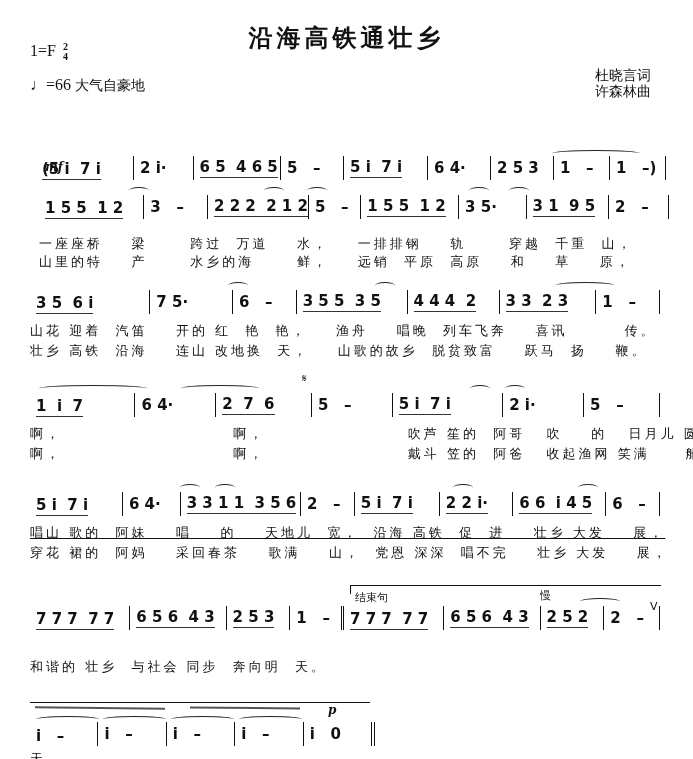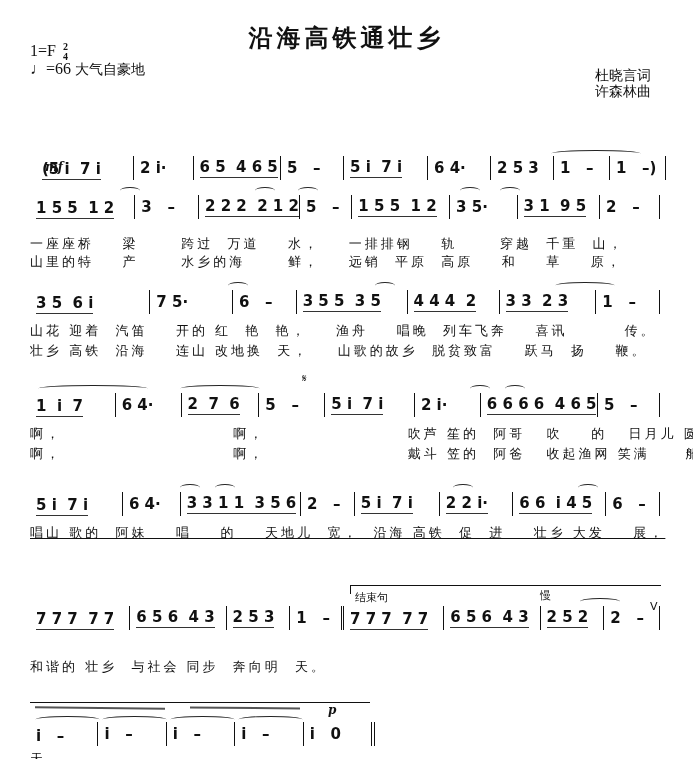--- a/index.html
+++ b/index.html
@@ -3,21 +3,21 @@
 <meta charset="utf-8">
 <style>
   html, body { margin:0; padding:0; background:#ffffff; }
   body { width:693px; height:759px; position:relative; overflow:hidden;
          font-family:"Liberation Sans", "DejaVu Sans", sans-serif; color:#111; }
   .abs { position:absolute; }
   .title { left:0; width:693px; top:22px; text-align:center; font-size:24px; font-weight:bold;
            letter-spacing:4px; font-family:"DejaVu Serif", serif; }
   .key { left:30px; top:42px; font-size:16px; font-family:"Liberation Serif", serif; }
   .key .frac { display:inline-block; vertical-align:middle; font-size:10px; line-height:10px; text-align:center; margin-left:3px; font-weight:bold; }
-  .tempo { left:30px; top:60px; font-size:16px; font-family:"Liberation Serif", serif;text-align:center; }
+  .tempo { left:30px; top:76px; font-size:16px; font-family:"Liberation Serif", serif;text-align:center; }
   .tempo .style { font-family:"DejaVu Sans", sans-serif; font-size:14px; margin-left:4px; }
   .credits { right:42px; top:67px; font-size:14px; line-height:16px; text-align:left; font-family:"DejaVu Sans", sans-serif; }
   .dyn { font-family:"DejaVu Serif", serif; font-style:italic; font-weight:bold; font-size:12px; }
   .row { position:absolute; left:30px; width:640px; height:30px; }
   .notes { position:absolute; top:0; left:0; width:100%; height:24px; display:flex; align-items:flex-end;
            font-weight:bold; font-size:15px; font-family:"DejaVu Sans", sans-serif; letter-spacing:0; }
   .measure { position:relative; flex:1 1 0; height:24px; display:flex; align-items:flex-end; padding-left:6px; white-space:pre; }
   .measure.bar { border-left:1.5px solid #111;align-items:center; }
   .measure .txt { padding-bottom:1px; border-bottom:1px solid #333; line-height:18px; }
   .measure .txt.plain { border-bottom:none; }
@@ -56,21 +56,21 @@
     <div class="measure bar" style="flex:0.8"><span class="txt plain">5   –</span></div>
     <div class="measure bar" style="flex:1.1"><span class="txt">5 i  7 i</span></div>
     <div class="measure bar" style="flex:0.8"><span class="txt plain">6 4·</span></div>
     <div class="measure bar" style="flex:0.8"><span class="txt plain">2 5 3</span></div>
     <div class="measure bar" style="flex:0.7"><span class="txt plain">1   –</span></div>
     <div class="measure bar" style="flex:0.7;border-right:1.5px solid #111;"><span class="txt plain">1   –)</span></div>
   </div>
   <div class="slur" style="left:515px;top:-6px;width:90px;"></div>
 </div>
 
-<div class="row" style="top:195px;left:30px;width:630px;">
+<div class="row" style="top:195px;left:39px;width:630px;">
   <div class="notes">
     <div class="measure" style="flex:1.3"><span class="txt">1 5 5  1 2</span></div>
     <div class="measure bar" style="flex:0.75"><span class="txt plain">3   –</span></div>
     <div class="measure bar" style="flex:1.15"><span class="txt">2 2 2  2 1 2</span></div>
     <div class="measure bar" style="flex:0.6"><span class="txt plain">5   –</span></div>
     <div class="measure bar" style="flex:1.2"><span class="txt">1 5 5  1 2</span></div>
     <div class="measure bar" style="flex:0.8"><span class="txt plain">3 5·</span></div>
     <div class="measure bar" style="flex:1.0"><span class="txt">3 1  9 5</span></div>
     <div class="measure bar" style="flex:0.7;border-right:1.5px solid #111;"><span class="txt plain">2   –</span></div>
   </div>
@@ -102,21 +102,20 @@
 
 <div class="abs segno" style="left:302px;top:372px;">𝄋</div>
 <div class="row" style="top:393px;left:30px;width:630px;">
   <div class="notes">
     <div class="measure" style="flex:1.0"><span class="txt">1  i  7</span></div>
     <div class="measure bar" style="flex:0.75"><span class="txt plain">6 4·</span></div>
     <div class="measure bar" style="flex:0.9"><span class="txt">2  7  6</span></div>
     <div class="measure bar" style="flex:0.75"><span class="txt plain">5   –</span></div>
     <div class="measure bar" style="flex:1.05"><span class="txt">5 i  7 i</span></div>
     <div class="measure bar" style="flex:0.75"><span class="txt plain">2 i·</span></div>
-    <div class="measure bar" style="flex:1.4"><span class="txt">6 6 6 6  4 6 5</span></div>
     <div class="measure bar" style="flex:0.7;border-right:1.5px solid #111;"><span class="txt plain">5   –</span></div>
   </div>
   <div class="slur" style="left:8px;top:-8px;width:110px;"></div>
   <div class="slur" style="left:150px;top:-8px;width:80px;"></div>
   <div class="slur" style="left:440px;top:-8px;width:20px;"></div>
   <div class="slur" style="left:475px;top:-8px;width:20px;"></div>
   <div class="lyrics" style="top:32px;">啊，                        啊，                    吹芦 笙的  阿哥   吹    的   日月儿 圆，</div>
   <div class="lyrics" style="top:52px;">啊，                        啊，                    戴斗 笠的  阿爸   收起渔网 笑满     船，</div>
 </div>
 
@@ -129,20 +128,21 @@
     <div class="measure bar" style="flex:1.0"><span class="txt">5 i  7 i</span></div>
     <div class="measure bar" style="flex:0.85"><span class="txt">2 2 i·</span></div>
     <div class="measure bar" style="flex:1.1"><span class="txt">6 6  i 4 5</span></div>
     <div class="measure bar" style="flex:0.6;border-right:1.5px solid #111;"><span class="txt plain">6   –</span></div>
   </div>
   <div class="slur" style="left:150px;top:-8px;width:20px;"></div>
   <div class="slur" style="left:185px;top:-8px;width:20px;"></div>
   <div class="slur" style="left:423px;top:-8px;width:20px;"></div>
   <div class="slur" style="left:548px;top:-8px;width:20px;"></div>
   <div class="lyrics" style="top:32px;text-decoration:underline;">唱山 歌的  阿妹    唱    的    天地儿  宽，  沿海 高铁  促  进    壮乡 大发    展，</div>
+  <div class="lyrics" style="top:52px;">穿花 裙的  阿妈    采回春茶    歌满    山，  党恩 深深  唱不完    壮乡 大发    展，</div>
 </div>
 
 <div class="bracket" style="left:350px;top:585px;width:310px;"></div>
 <div class="abs small" style="left:355px;top:590px;">结束句</div>
 <div class="abs small" style="left:540px;top:588px;">慢</div>
 <div class="abs small" style="left:650px;top:600px;">V</div>
 <div class="row" style="top:606px;left:30px;width:630px;">
   <div class="notes">
     <div class="measure" style="flex:1.15"><span class="txt">7 7 7  7 7</span></div>
     <div class="measure bar" style="flex:1.1"><span class="txt">6 5 6  4 3</span></div>

